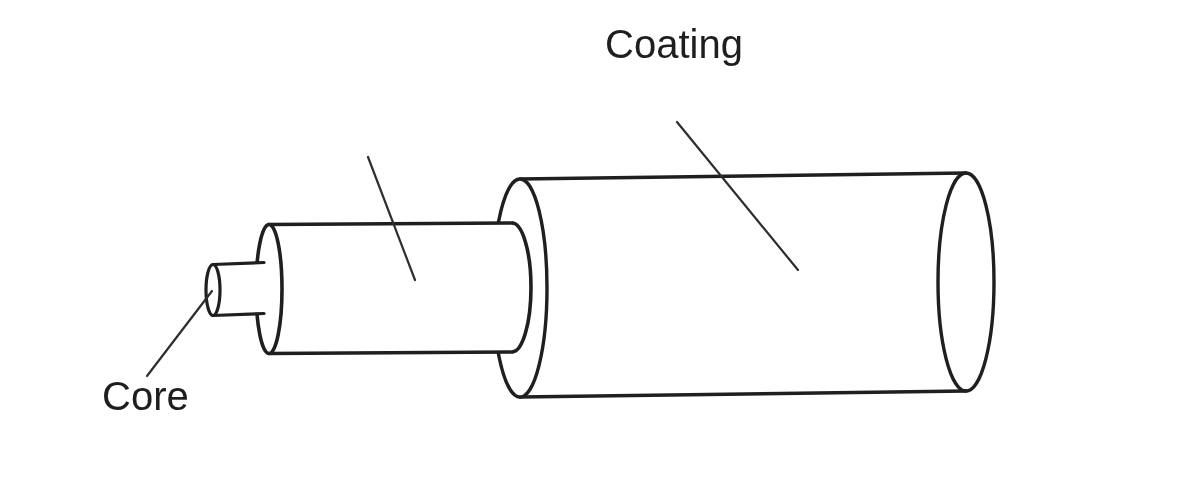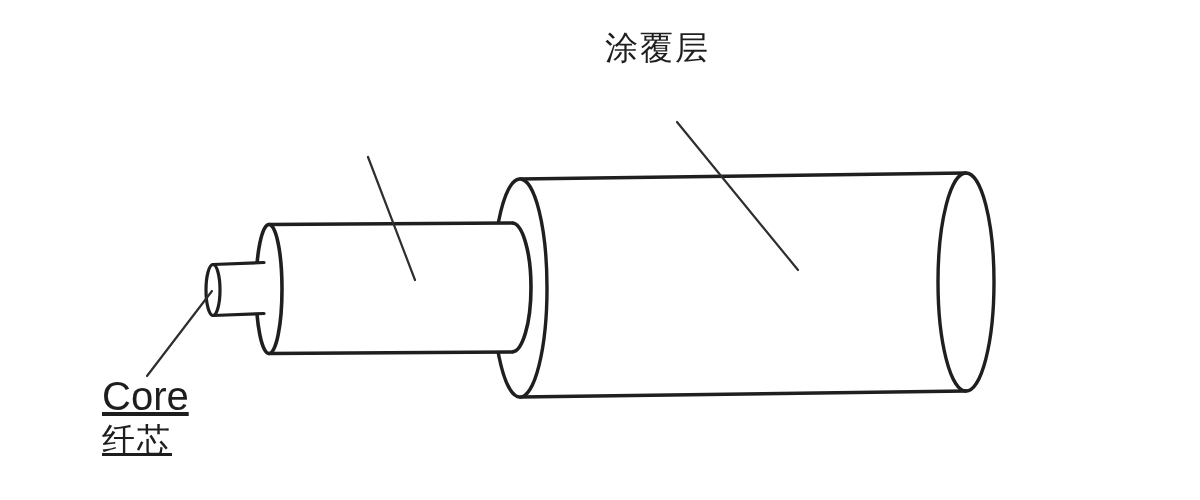--- a/index.html
+++ b/index.html
@@ -35,21 +35,21 @@
     font-weight: 400;
   }
   .label .zh {
     display: block;
     font-size: 33px;
     line-height: 1.0;
     margin-top: 7px;
     letter-spacing: 2px;
     font-weight: 400;
   }
-  .label-core     { left: 102px; top: 376px; text-decoration: underline; }
+  .label-core     { left: 102px; top: 376px; }
   .label-cladding { left: 326px; top:  58px; }
   .label-coating  { left: 605px; top:  24px; }
 </style>
 </head>
 <body>
 
 <div class="stage">
 
   <svg width="1200" height="500" viewBox="0 0 1200 500">
 
@@ -75,24 +75,23 @@
       <path d="M213,315.5 L264,313.5" fill="none" stroke="#1f1f1f" stroke-width="3.2" stroke-linecap="round"></path>
       <ellipse cx="213" cy="290" rx="7" ry="25.5" fill="#ffffff" stroke="#1f1f1f" stroke-width="3.2"></ellipse>
     </g>
 
     <path d="M147,376 L212,291" fill="none" stroke="#2e2e2e" stroke-width="2.2" stroke-linecap="round"></path>
     <path d="M368,157 L415,280" fill="none" stroke="#2e2e2e" stroke-width="2.2" stroke-linecap="round"></path>
     <path d="M677,122 L798,270" fill="none" stroke="#2e2e2e" stroke-width="2.2" stroke-linecap="round"></path>
   </svg>
 
   <div class="label label-coating">
-    <span class="zh">涂覆层</span>
+    <span class="en">Coating</span>
   </div>
 
   <div class="label label-cladding">
   </div>
 
   <div class="label label-core">
     <span class="en">Core</span>
-    <span class="zh">纤芯</span>
   </div>
 
 </div>
 
 </body></html>

